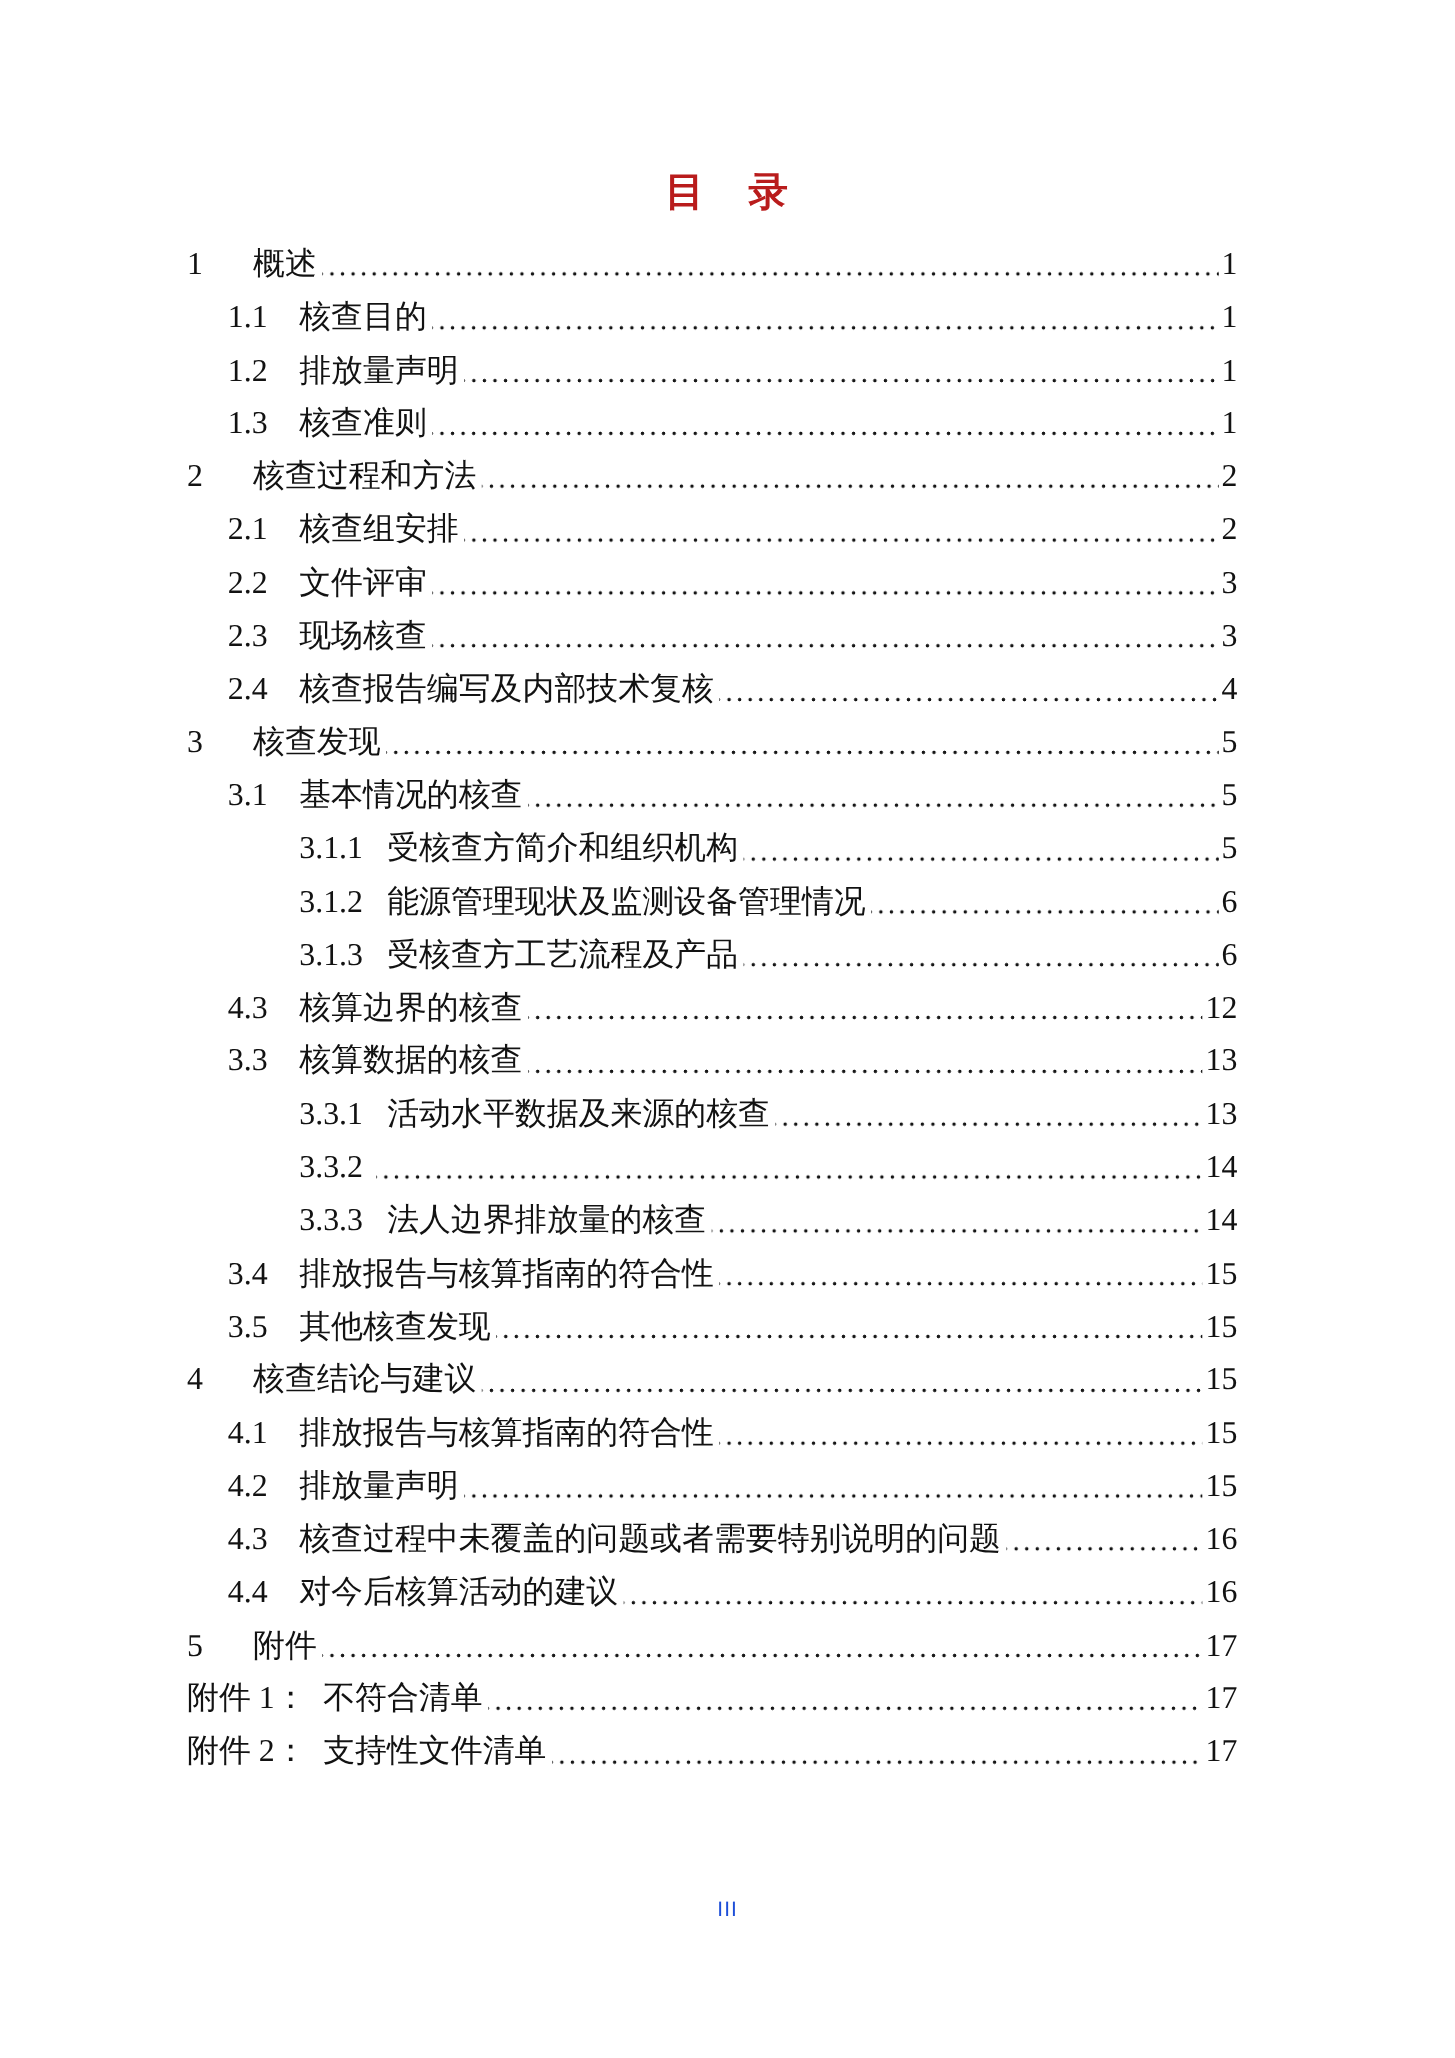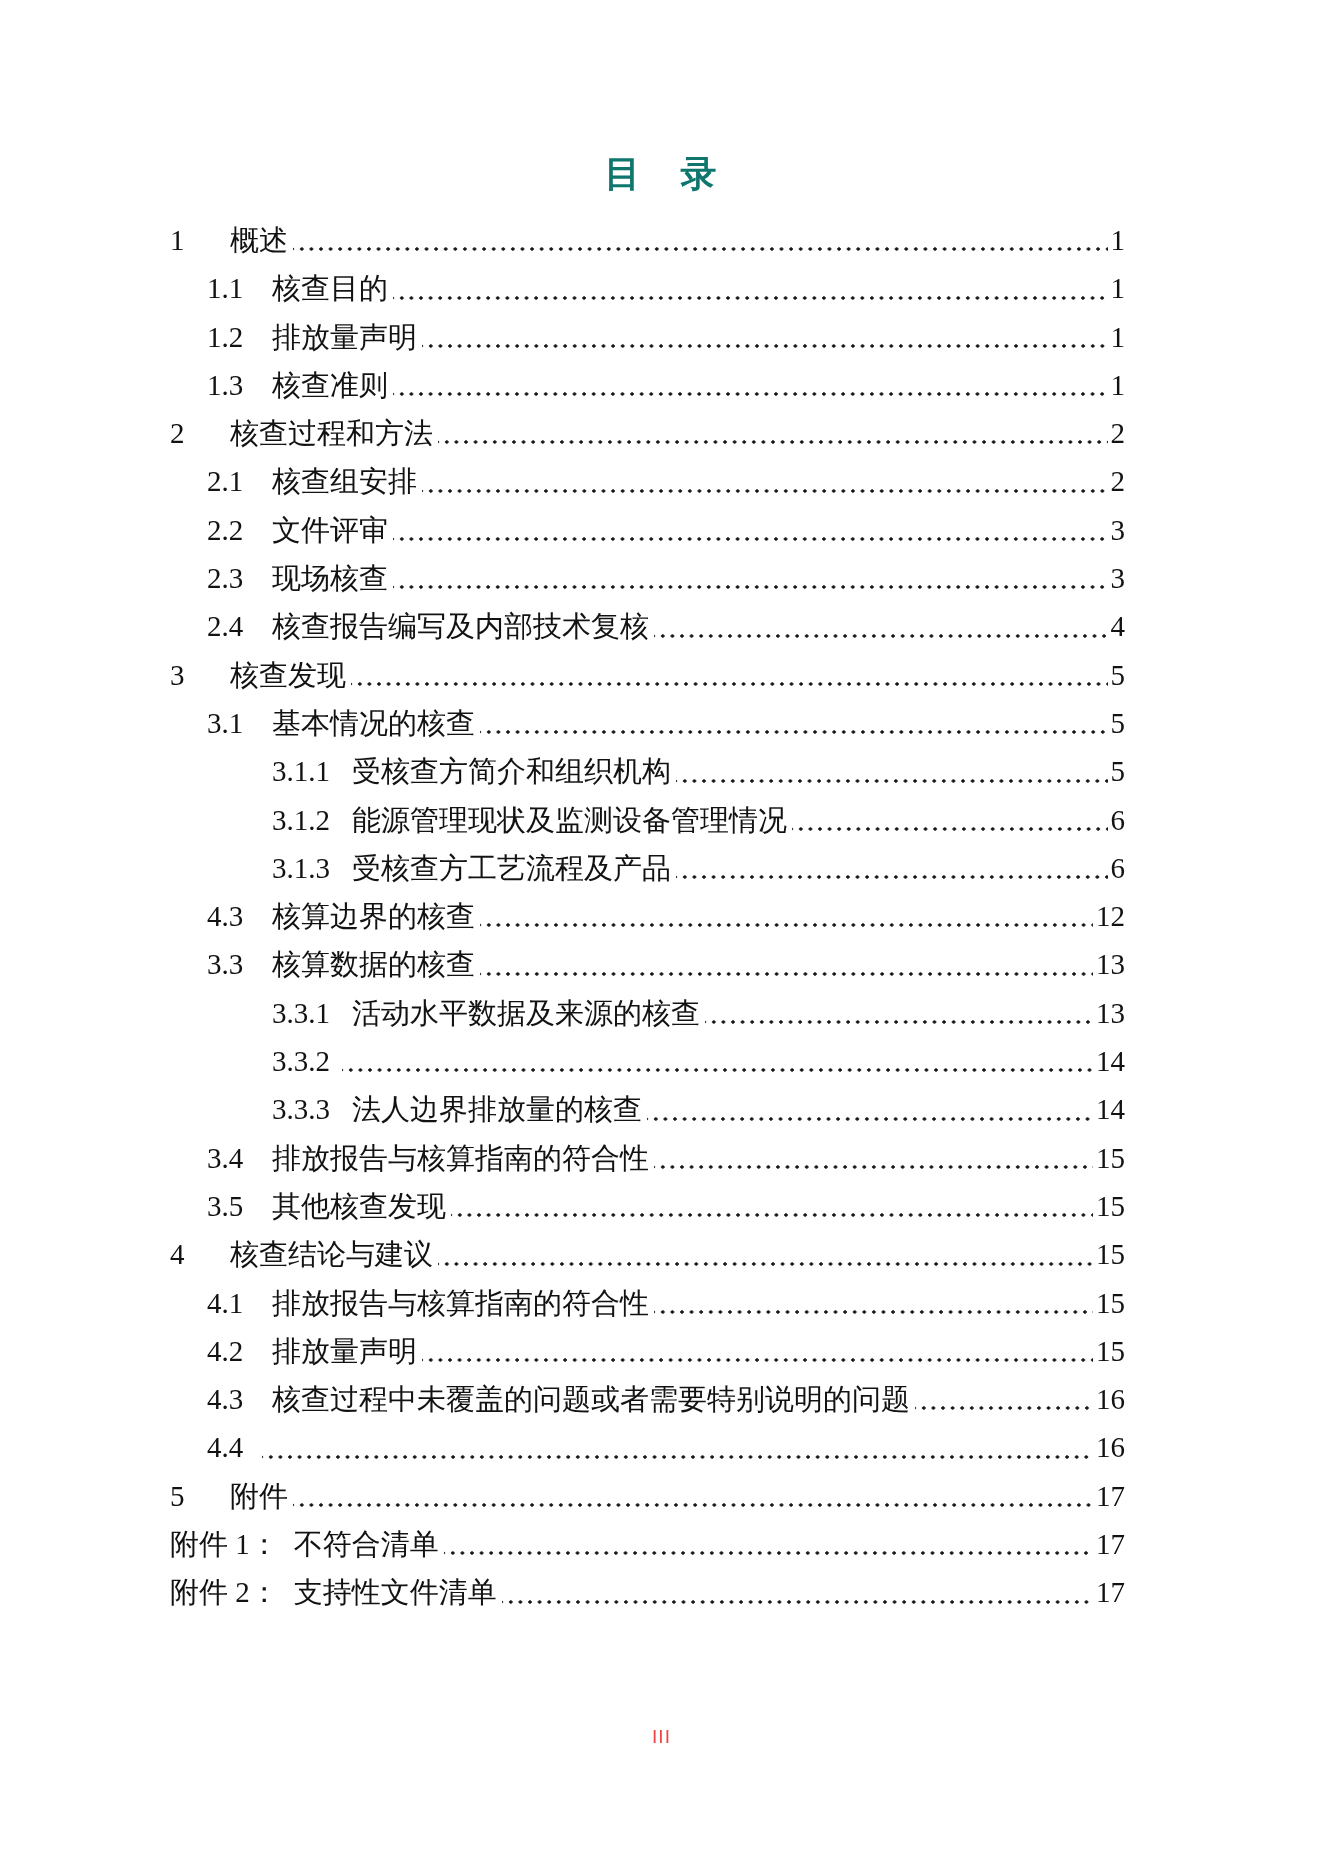--- a/index.html
+++ b/index.html
@@ -21,21 +21,21 @@
     background: #ffffff;
   }
   .doc-title {
     margin-top: 150px;
     height: 48px;
     line-height: 48px;
     text-align: center;
     font-size: 36px;
     font-weight: bold;
     letter-spacing: 2px;
-    color: #0f766e;
+    color: #b91c1c;
   }
   .toc {
     margin-top: 18px;
     padding-left: 170px;
     padding-right: 198px; 
   }
   .toc-row {
     display: flex;
     height: 48.3px;
     line-height: 48.3px;
@@ -72,21 +72,21 @@
     text-align: right;
   }
   .page-footer {
     position: absolute;
     top: 1726px;
     left: 0;
     right: 0;
     text-align: center;
     font-family: "Liberation Sans", "DejaVu Sans", sans-serif;
     font-size: 19px;
-    color: #ef4444;
+    color: #1d4ed8;
     letter-spacing: 1px;
   }
 </style>
 </head>
 <body>
 
 <div class="page">
 
   <div class="doc-title">目　录</div>
 
@@ -260,20 +260,21 @@
 
   <div class="toc-row lv2">
     <span class="toc-num">4.3</span>
     <span class="toc-text">核查过程中未覆盖的问题或者需要特别说明的问题</span>
     <span class="toc-leader"></span>
     <span class="toc-page">16</span>
   </div>
 
   <div class="toc-row lv2">
     <span class="toc-num">4.4</span>
+    <span class="toc-text">对今后核算活动的建议</span>
     <span class="toc-leader"></span>
     <span class="toc-page">16</span>
   </div>
 
   <div class="toc-row lv1">
     <span class="toc-num">5</span>
     <span class="toc-text">附件</span>
     <span class="toc-leader"></span>
     <span class="toc-page">17</span>
   </div>

